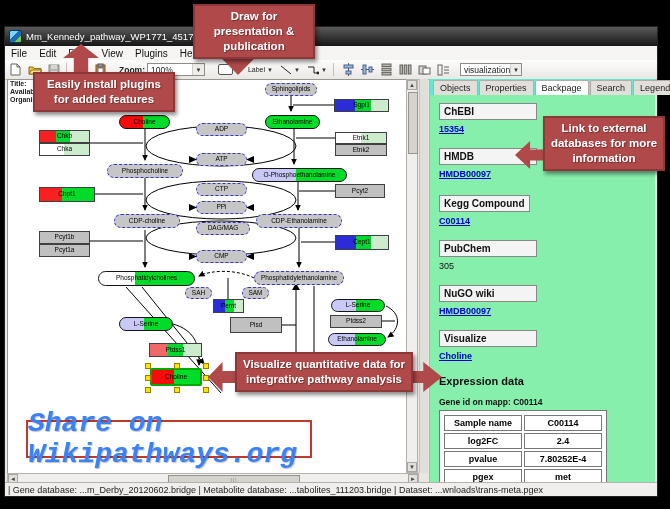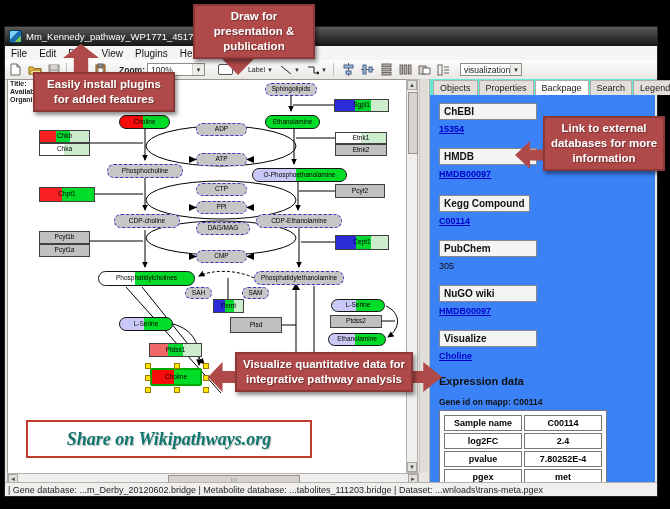--- a/index.html
+++ b/index.html
@@ -59,21 +59,21 @@
   .divider{position:absolute;left:414px;top:0;width:8px;height:394px;background:#e0ded9;border-left:1px solid #c6c3be;}
   .hscroll{position:absolute;left:2px;top:394px;width:412px;height:12px;background:#f0efed;border:1px solid #b5b2ad;box-sizing:border-box;}
   .hthumb{position:absolute;left:160px;top:1px;width:130px;height:8px;background:#d6d3ce;border:1px solid #979490;
           display:flex;align-items:center;justify-content:center;font-size:5px;color:#777;letter-spacing:1px;}
   
   .sidepanel{position:absolute;left:424px;top:0;right:2px;bottom:-12px;background:#f2f1ef;border-left:1px solid #b5b2ad;}
   .tabs{display:flex;height:16px;align-items:flex-end;padding-left:3px;background:#5eead4;border-bottom:1px solid #b5b2ad;}
   .tab{font-size:9px;padding:2px 6px;border:1px solid #b0ada8;border-bottom:none;background:#e2dfdb;
        margin-right:1px;border-radius:2px 2px 0 0;color:#222;}
   .tab.active{background:#fff;font-weight:normal;position:relative;top:1px;padding-bottom:3px;}
-  .panel-content{position:absolute;left:0;top:16px;right:0;bottom:0;background:#3b82f6;overflow:hidden;
+  .panel-content{position:absolute;left:0;top:16px;right:0;bottom:0;background:#86efac;overflow:hidden;
                  padding:8px 4px 0 9px;box-sizing:border-box;}
   .dbheader{width:88px;border:1px solid #888;background:#f4f4f4;font-size:10px;font-weight:bold;
             color:#111;padding:2px 4px;box-sizing:content-box;height:11px;}
   .dbheader.wide{width:auto;display:inline-block;}
   .dbvalue{font-size:9px;font-weight:bold;color:#0000cc;text-decoration:underline;margin:4px 0 14px 0;display:block;}
   .dbvalue.plain{color:#111;text-decoration:none;font-weight:normal;}
   .exp-title{font-size:11px;font-weight:bold;color:#111;margin:2px 0 6px 0;}
   .mapp-label{font-size:8.5px;font-weight:bold;color:#111;margin-bottom:3px;margin-top:10px;}
   .exp-table{border:1px solid #777;display:inline-block;padding:2px;background:#fff;}
   .exp-table table{border-collapse:separate;border-spacing:2px;}
@@ -86,22 +86,22 @@
   .callout{position:absolute;background:#b04a4a;border:2px solid #8c3838;color:#fff;font-weight:bold;
            font-size:11.5px;text-align:center;line-height:1.3;padding:3px 5px;z-index:50;
            box-shadow:2px 3px 4px rgba(0,0,0,0.45);text-shadow:1px 1px 1px rgba(0,0,0,0.35);}
   .c-arrow{position:absolute;background:#b04a4a;z-index:49;filter:drop-shadow(1px 2px 2px rgba(0,0,0,0.4));}
   .arr-down{clip-path:polygon(30% 0,70% 0,70% 52%,100% 52%,50% 100%,0 52%,30% 52%);}
   .arr-up{clip-path:polygon(50% 0,100% 48%,70% 48%,70% 100%,30% 100%,30% 48%,0 48%);}
   .arr-left{clip-path:polygon(0 50%,52% 0,52% 30%,100% 30%,100% 70%,52% 70%,52% 100%);}
   .arr-right{clip-path:polygon(100% 50%,48% 0,48% 30%,0 30%,0 70%,48% 70%,48% 100%);}
   .sharebox{position:absolute;left:26px;top:420px;width:282px;height:34px;background:#fff;
             border:2px solid #c0392b;z-index:40;display:flex;align-items:center;justify-content:center;}
-  .sharetext{font-family:Liberation Serif, serif;font-style:italic;font-weight:bold;font-size:18px;
-             color:#0f766e;text-shadow:1px 1px 1px rgba(0,0,0,0.25);}
+  .sharetext{font-family:Liberation Mono, monospace;font-style:italic;font-weight:bold;font-size:28px;
+             color:#3b82f6;text-shadow:1px 1px 1px rgba(0,0,0,0.25);}
   .icon-svg{display:block;}
 </style>
 </head>
 <body>
 
 <div class="window">
 
   <div class="titlebar">
     <span class="appicon"></span>
     <span>Mm_Kennedy_pathway_WP1771_45176.gp</span>

